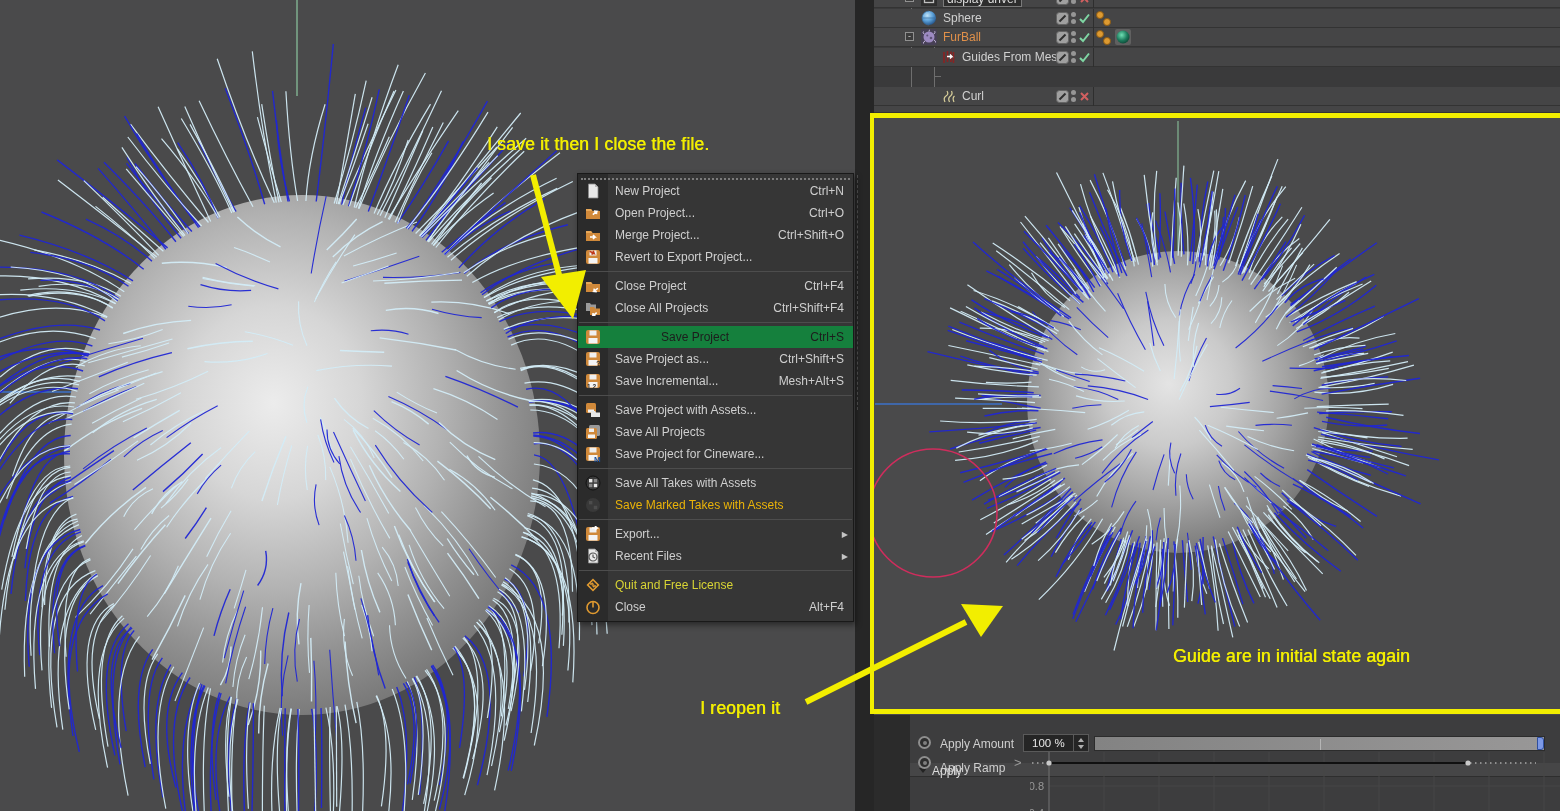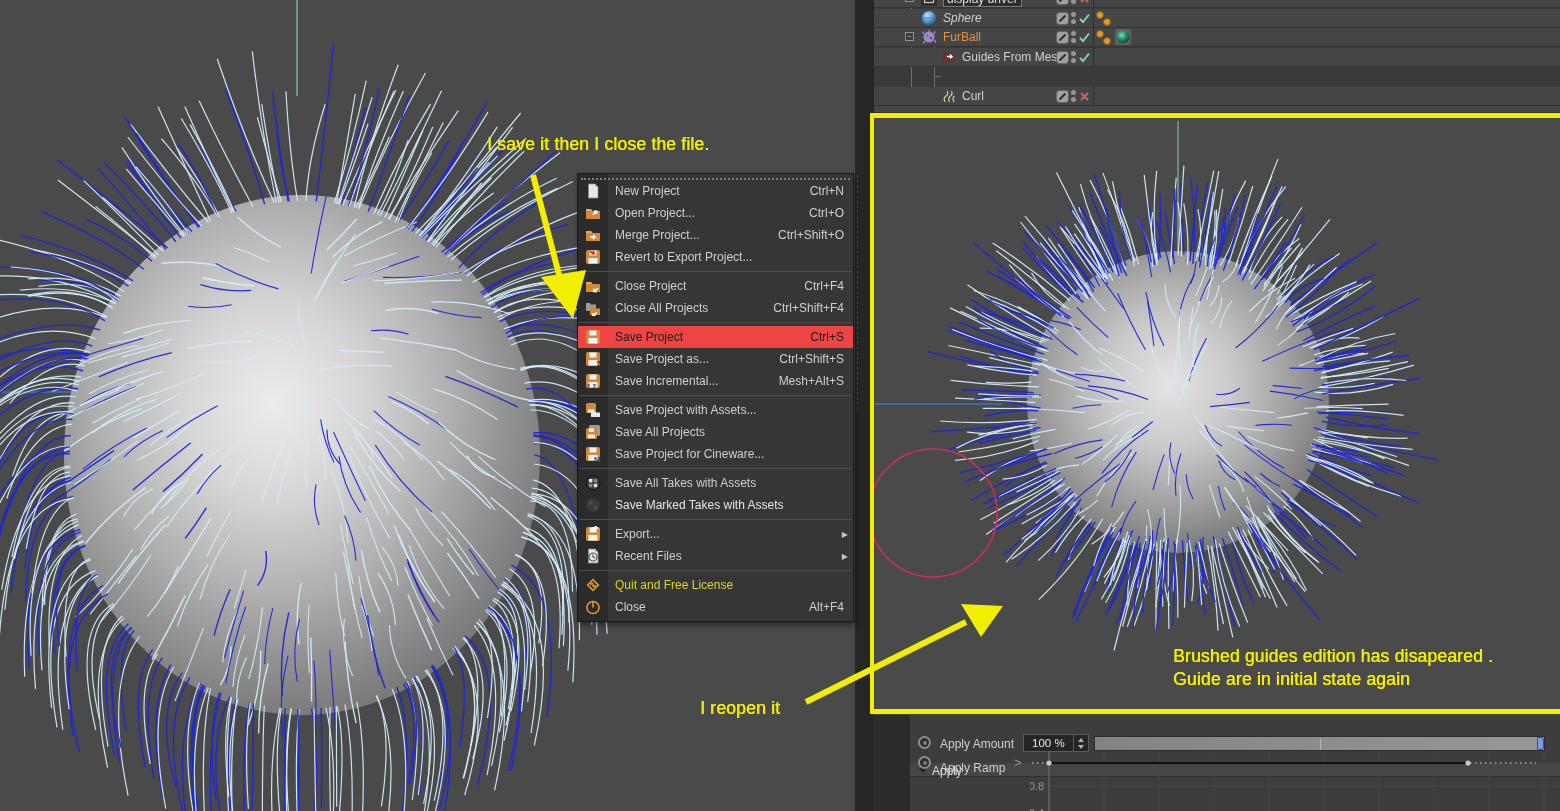--- a/index.html
+++ b/index.html
@@ -38,23 +38,23 @@
   
   #file-menu{position:absolute;left:577px;top:173px;width:277px;background:#363636;border:1px solid #191919;
              box-shadow:2px 3px 6px rgba(0,0,0,.45);font-size:12px;color:#cfcfcf;padding-bottom:3px;}
   #menu-gutter{position:absolute;left:0;top:0;bottom:0;width:30px;background:#2b2b2b;}
   #menu-tear{height:6px;margin:0 3px;border-bottom:2px dotted #7c7c7c;position:relative;}
   .mi{position:relative;height:22px;display:flex;align-items:center;cursor:default;}
   .mi-icon{position:absolute;left:7px;top:3px;width:16px;height:16px;}
   .mi-label{margin-left:37px;white-space:nowrap;}
   .mi-short{margin-left:auto;margin-right:9px;white-space:nowrap;}
   .mi-arrow{position:absolute;right:5px;font-size:8px;color:#c4c4c4;}
-  .mi.hl{background:#ef4444;}
+  .mi.hl{background:#15803d;padding-left:46px;}
   .mi.hl .mi-label,.mi.hl .mi-short{color:#1d1d1d;}
-  .mi.dis .mi-label{color:#e5e5e5;}
+  .mi.dis .mi-label{color:#eab308;}
   .mi.dis .mi-icon{opacity:.45;}
   .mi.accent .mi-label{color:#d8d434;}
   .msep{height:7px;position:relative;}
   .msep::after{content:"";position:absolute;left:1px;right:1px;top:3px;height:1px;background:#4d4d4d;}
 
   
   #apply-panel{position:absolute;left:874px;top:715px;width:686px;height:96px;background:#3d3d3e;overflow:hidden;
                font-size:12px;color:#cfcfcf;}
   #apply-left-strip{position:absolute;left:0;top:0;width:36px;height:96px;background:#2b2b2b;}
   #apply-header{position:absolute;left:36px;top:0;width:650px;height:14px;background:#464647;border-bottom:1px solid #2e2e2e;margin-top:48px;}
@@ -628,21 +628,21 @@
             <defs>
               <radialGradient id="sb" cx="38%" cy="32%" r="70%">
                 <stop offset="0%" stop-color="#bfe2f8"></stop>
                 <stop offset="55%" stop-color="#5ba0d8"></stop>
                 <stop offset="100%" stop-color="#27588e"></stop>
               </radialGradient>
             </defs>
             <circle cx="8" cy="8" r="7" fill="url(#sb)"></circle>
             <path d="M8 1 A7 7 0 0 0 8 15 M1 8 L15 8" stroke="#3a6f9e" stroke-width=".7" fill="none"></path>
           </svg></span>
-        <span class="om-label " style="left:69px;font-style:italic;">Sphere</span>
+        <span class="om-label " style="left:69px;">Sphere</span>
         <span class="om-pencil"><svg width="13" height="13" viewBox="0 0 13 13">
             <rect x="0.5" y="0.5" width="12" height="12" rx="3" fill="#a0a0a0" stroke="#646464"></rect>
             <line x1="3.5" y1="9.5" x2="9.5" y2="3.5" stroke="#2e2e2e" stroke-width="2"></line>
           </svg></span>
         <span class="om-dots">
           <span class="om-dot" style="top:1px;"></span>
           <span class="om-dot" style="top:8px;"></span>
         </span>
         <span class="om-state"><svg width="13" height="13" viewBox="0 0 13 13">
             <path d="M2 7 L5 10 L11 2.5" stroke="#7fd6a4" stroke-width="2" fill="none"></path>
@@ -1471,16 +1471,15 @@
       <polygon points="541,277 586,270 573,319" stroke="none"></polygon>
     </g>
     <g fill="#f2ee00" stroke="#f2ee00">
       <line x1="806" y1="702" x2="966" y2="622" stroke-width="6"></line>
       <polygon points="961,604 1003,606 981,637" stroke="none"></polygon>
     </g>
   </svg>
   <div class="annot-text" style="left:487px;top:134px;">I save it then I close the file.</div>
   <div class="annot-text" style="left:700px;top:698px;">I reopen it</div>
   <div class="annot-text" style="left:1173px;top:645px;line-height:23px;">
-    <div>Brushed guides edition has disapeared .</div>
     <div>Guide are in initial state again</div>
   </div>
 </div>
 
 </body></html>

